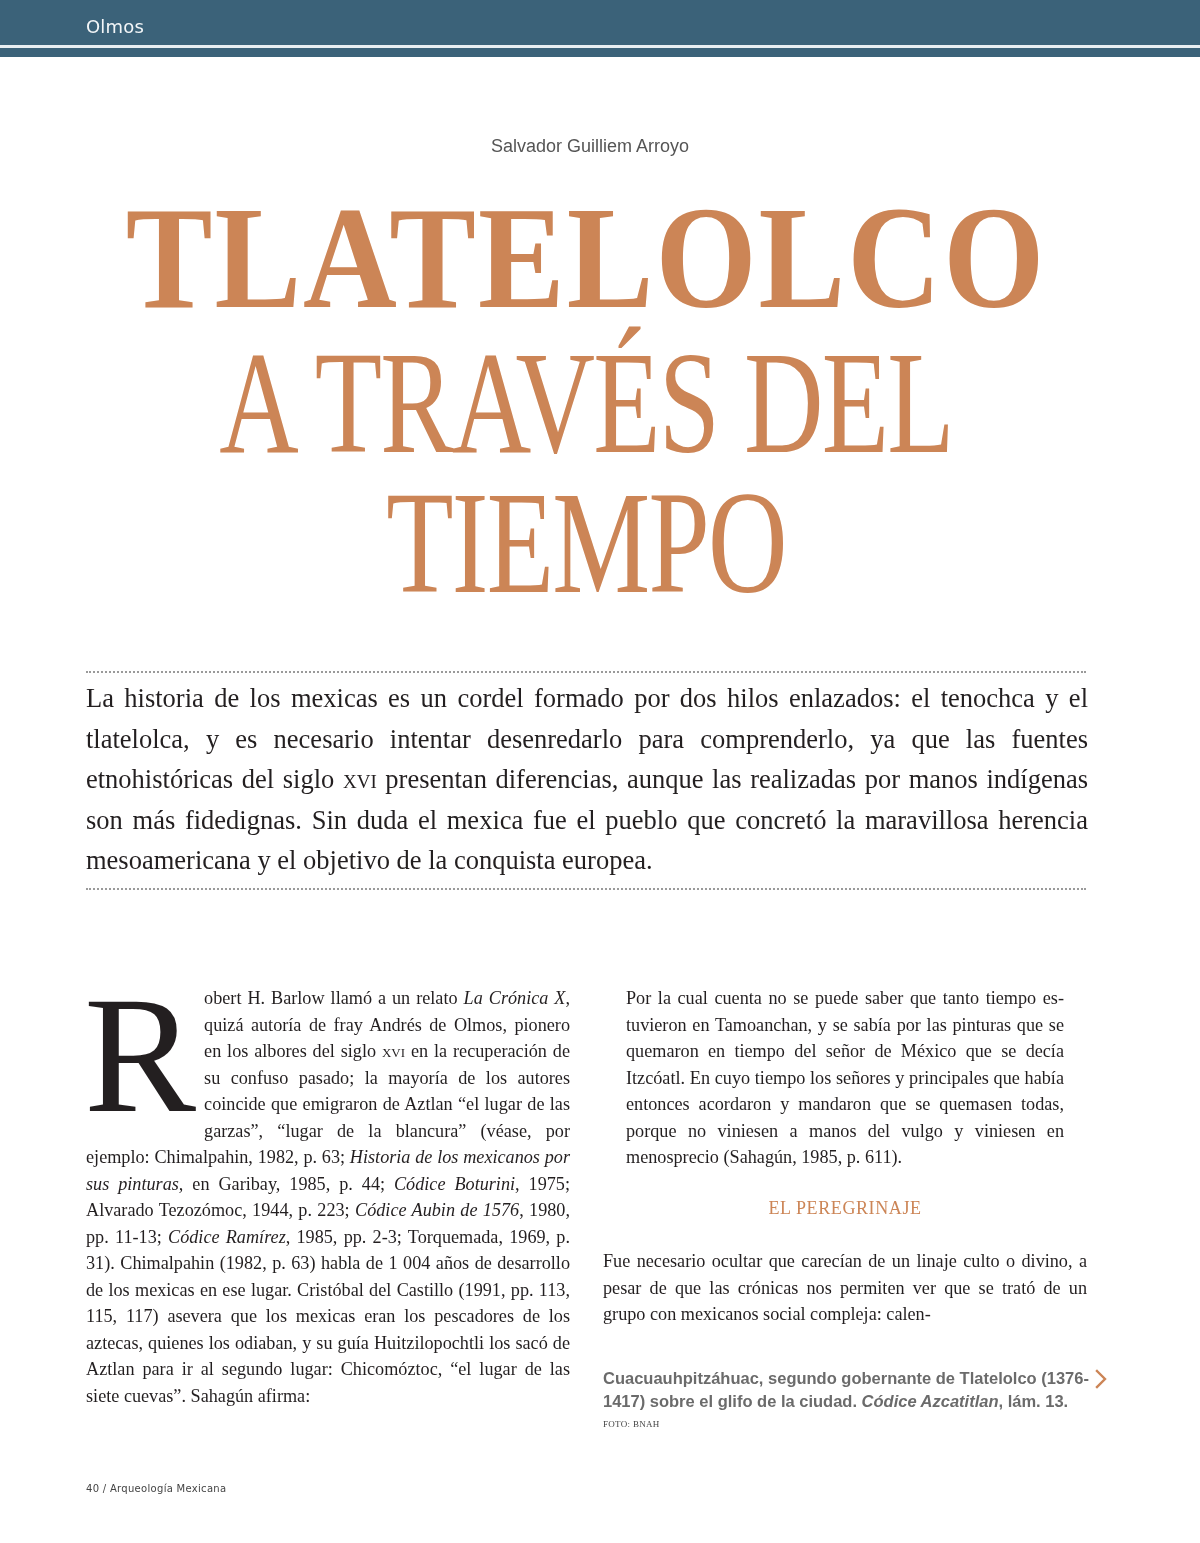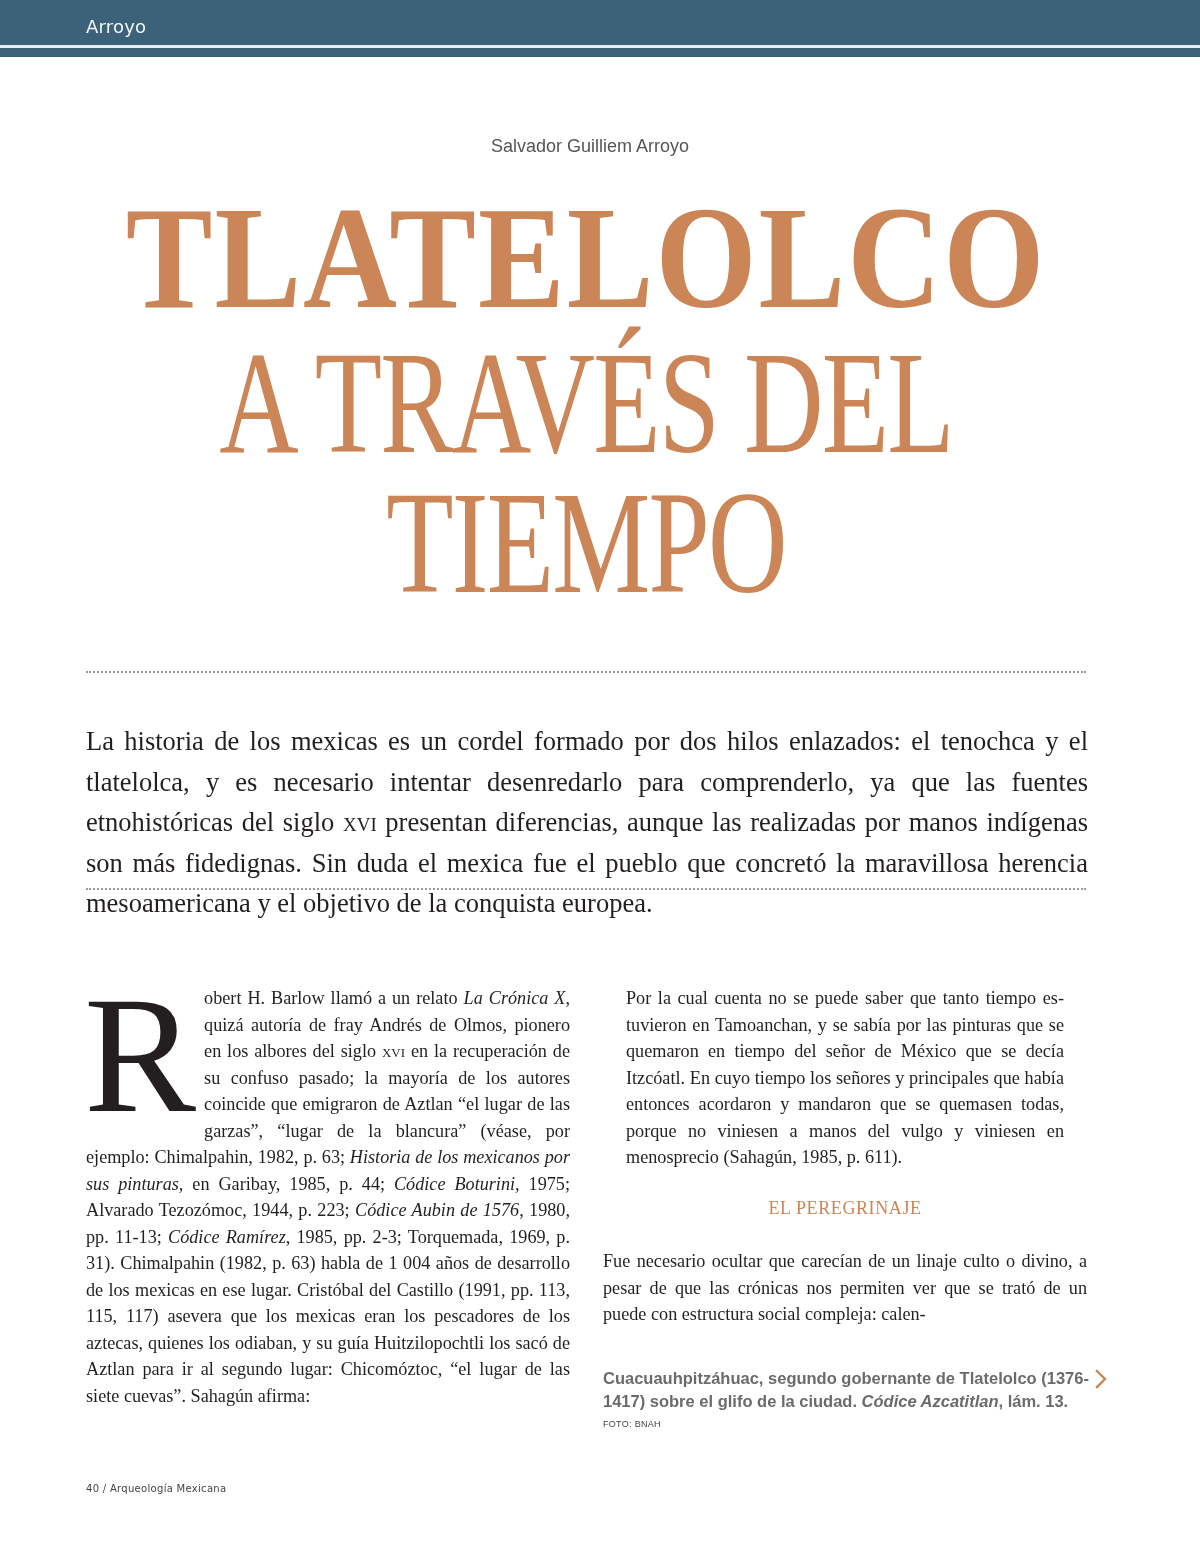--- a/index.html
+++ b/index.html
@@ -46,21 +46,21 @@
     .dotted-rule {
       position: absolute; left: 86px; width: 1000px; height: 0;
       border-top: 2px dotted #9a9a9a;
     }
     .rule-top { top: 671px; }
     .rule-bottom { top: 888px; }
 
     .lede {
       position: absolute; left: 86px; top: 678px; width: 1002px;
       font-family: "Liberation Serif", serif; font-size: 26.5px; line-height: 40.5px;
-      color: #231f20; text-align: justify; text-align-last: left; margin-top: 43px;
+      color: #231f20; text-align: justify; text-align-last: left;
     }
     .smallcaps { font-variant: small-caps; text-transform: lowercase; }
 
     .col {
       position: absolute;
       font-family: "Liberation Serif", serif; font-size: 18.2px; line-height: 26.5px;
       color: #231f20; text-align: justify;
       hyphens: manual;
     }
     .col-left { left: 86px; top: 985px; width: 484px; }
@@ -83,53 +83,53 @@
       position: absolute; left: 603px; top: 1367px; width: 486px;
       font-family: "Liberation Sans", sans-serif; font-size: 16.5px; line-height: 23px;
       color: #6b6b6b; font-weight: 700;
     }
     .caption i { font-style: italic; }
     .caption-arrow {
       position: absolute; left: 1094px; top: 1369px; width: 14px; height: 20px;
     }
     .photo-credit {
       position: absolute; left: 603px; top: 1419px;
-      font-family: Liberation Sans, sans-serif; font-size: 9px; color: #444444;
+      font-family: Liberation Serif, serif; font-size: 9px; color: #444444;
       letter-spacing: 0.3px;
     }
 
     .folio {
       position: absolute; left: 86px; top: 1483px;
       font-family: "DejaVu Sans", sans-serif; font-size: 10px; color: #444444;
       letter-spacing: 0.3px;
     }
   </style>
 </head>
 <body>
 
 <div class="header-bar"></div>
 <div class="header-line"></div>
-<div class="section-label">Arroyo</div>
+<div class="section-label">Olmos</div>
 
 <div class="author">Salvador Guilliem Arroyo</div>
 <div class="title title-1">TLATELOLCO</div>
 <div class="title title-2">A TRAVÉS DEL</div>
 <div class="title title-3">TIEMPO</div>
 
 <div class="dotted-rule rule-top"></div>
 <p class="lede"><span>La historia de los mexicas es un cordel formado por dos hilos enlazados: el tenochca y el tlatelolca, y es necesario intentar desenredarlo para comprenderlo, ya que las fuentes etnohistóricas del siglo </span><span class="smallcaps">XVI</span><span> presentan diferencias, aunque las realizadas por manos indígenas son más fidedignas. Sin duda el mexica fue el pueblo que concretó la maravillosa herencia mesoamericana y el objetivo de la conquista europea.</span></p>
 <div class="dotted-rule rule-bottom"></div>
 
 <p class="col col-left"><span class="dropcap">R</span><span>obert H. Barlow llamó a un relato </span><i>La Crónica X</i><span>, quizá autoría de fray Andrés de Olmos, pionero en los albores del siglo </span><span class="smallcaps">XVI</span><span> en la re­cuperación de su confuso pasado; la mayoría de los autores coincide que emigraron de Aztlan “el lugar de las garzas”, “lugar de la blancura” (véa­se, por ejemplo: Chimalpahin, 1982, p. 63; </span><i>Historia de los mexicanos por sus pinturas,</i><span> en Garibay, 1985, p. 44; </span><i>Có­dice Boturini</i><span>, 1975; Alvarado Tezozómoc, 1944, p. 223; </span><i>Códice Aubin de 1576</i><span>, 1980, pp. 11-13; </span><i>Códice Ramírez</i><span>, 1985, pp. 2-3;  Torquemada, 1969, p. 31). Chimalpahin (1982, p. 63) habla de 1 004 años de desarrollo de los mexicas en ese lugar. Cristóbal del Castillo (1991, pp. 113, 115, 117) asevera que los mexicas eran los pescadores de los aztecas, quienes los odiaban, y su guía Huitzilopocht­li los sacó de Aztlan para ir al segundo lugar: Chicomóztoc, “el lugar de las siete cuevas”. Sahagún afirma:</span></p>
 
 <p class="col col-right-quote">Por la cual cuenta no se puede saber que tanto tiempo es­tuvieron en Tamoanchan, y se sabía por las pinturas que se quemaron en tiempo del señor de México que se decía Itzcóatl. En cuyo tiempo los señores y principales que ha­bía entonces acordaron y mandaron que se quemasen to­das, porque no viniesen a manos del vulgo y viniesen en menosprecio (Sahagún, 1985, p. 611).</p>
 
 <div class="subheading">EL PEREGRINAJE</div>
 
-<p class="col col-right-body">Fue necesario ocultar que carecían de un linaje culto o di­vino, a pesar de que las crónicas nos permiten ver que se trató de un puede con estructura social compleja: calen-</p>
+<p class="col col-right-body">Fue necesario ocultar que carecían de un linaje culto o di­vino, a pesar de que las crónicas nos permiten ver que se trató de un grupo con mexicanos social compleja: calen-</p>
 
 <p class="caption"><span>Cuacuauhpitzáhuac, segundo gobernante de Tlatelolco (1376-1417) sobre el glifo de la ciudad. </span><i>Códice Azcatitlan</i><span>, lám. 13.</span></p>
 <svg class="caption-arrow" viewBox="0 0 14 20">
   <polyline points="3,2 11,10 3,18" fill="none" stroke="#cc8556" stroke-width="2.4" stroke-linecap="square"></polyline>
 </svg>
 <div class="photo-credit">FOTO: BNAH</div>
 
 <div class="folio">40 / Arqueología Mexicana</div>
 
 </body></html>

